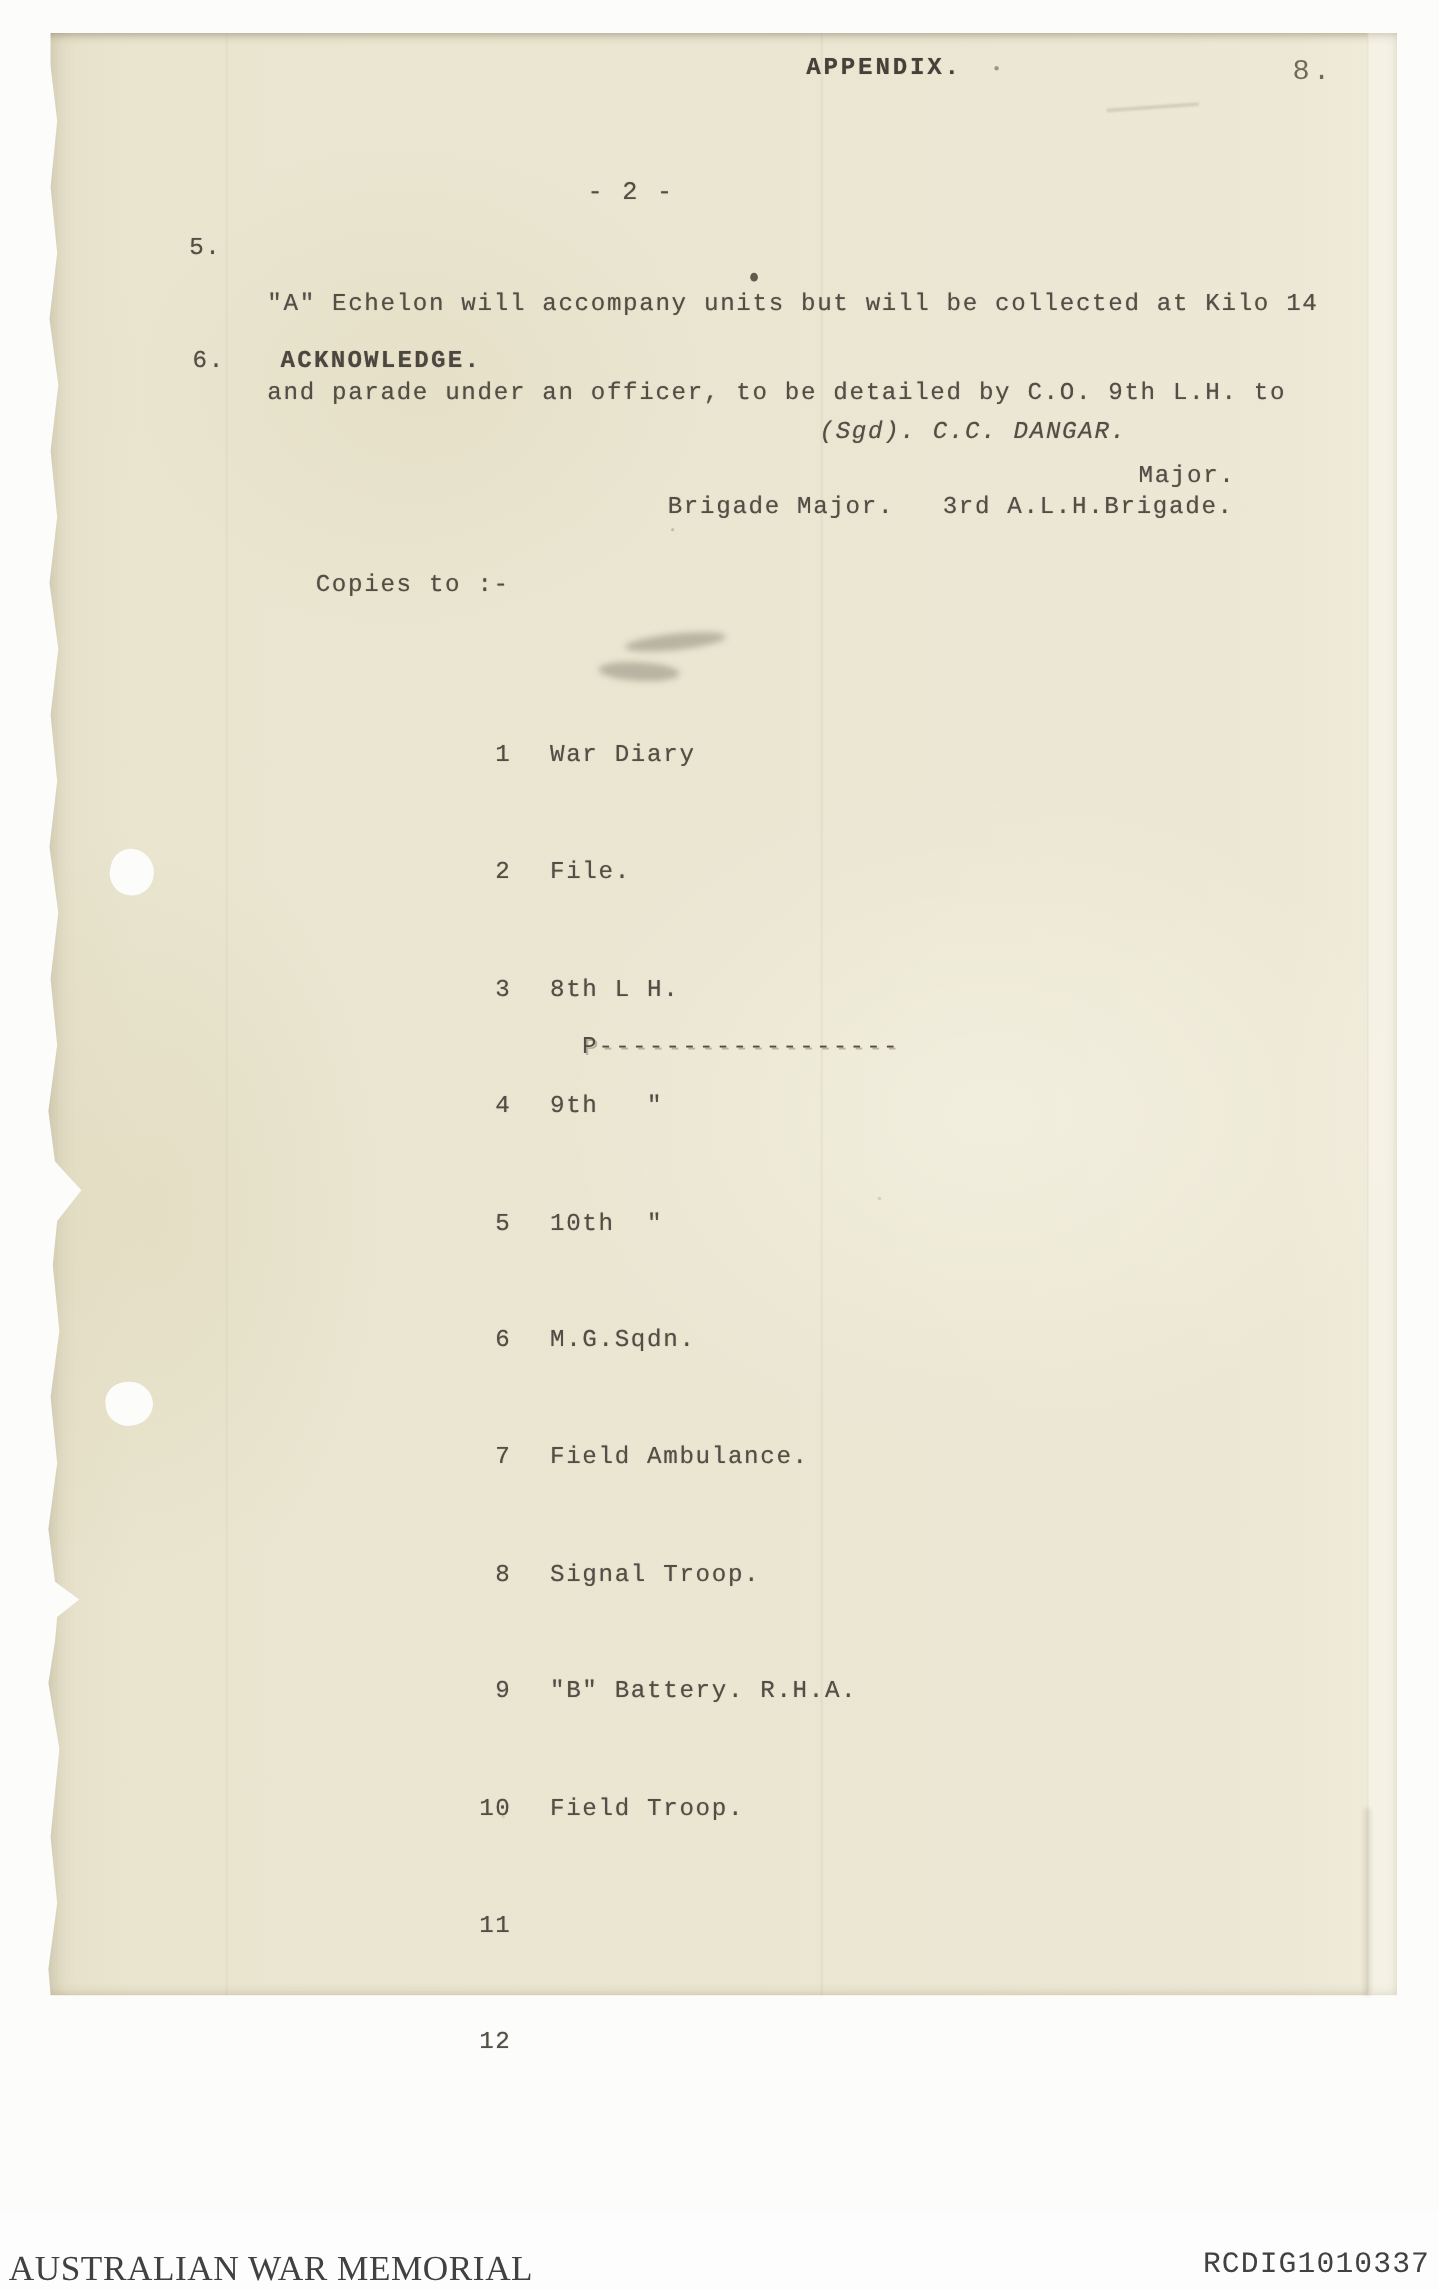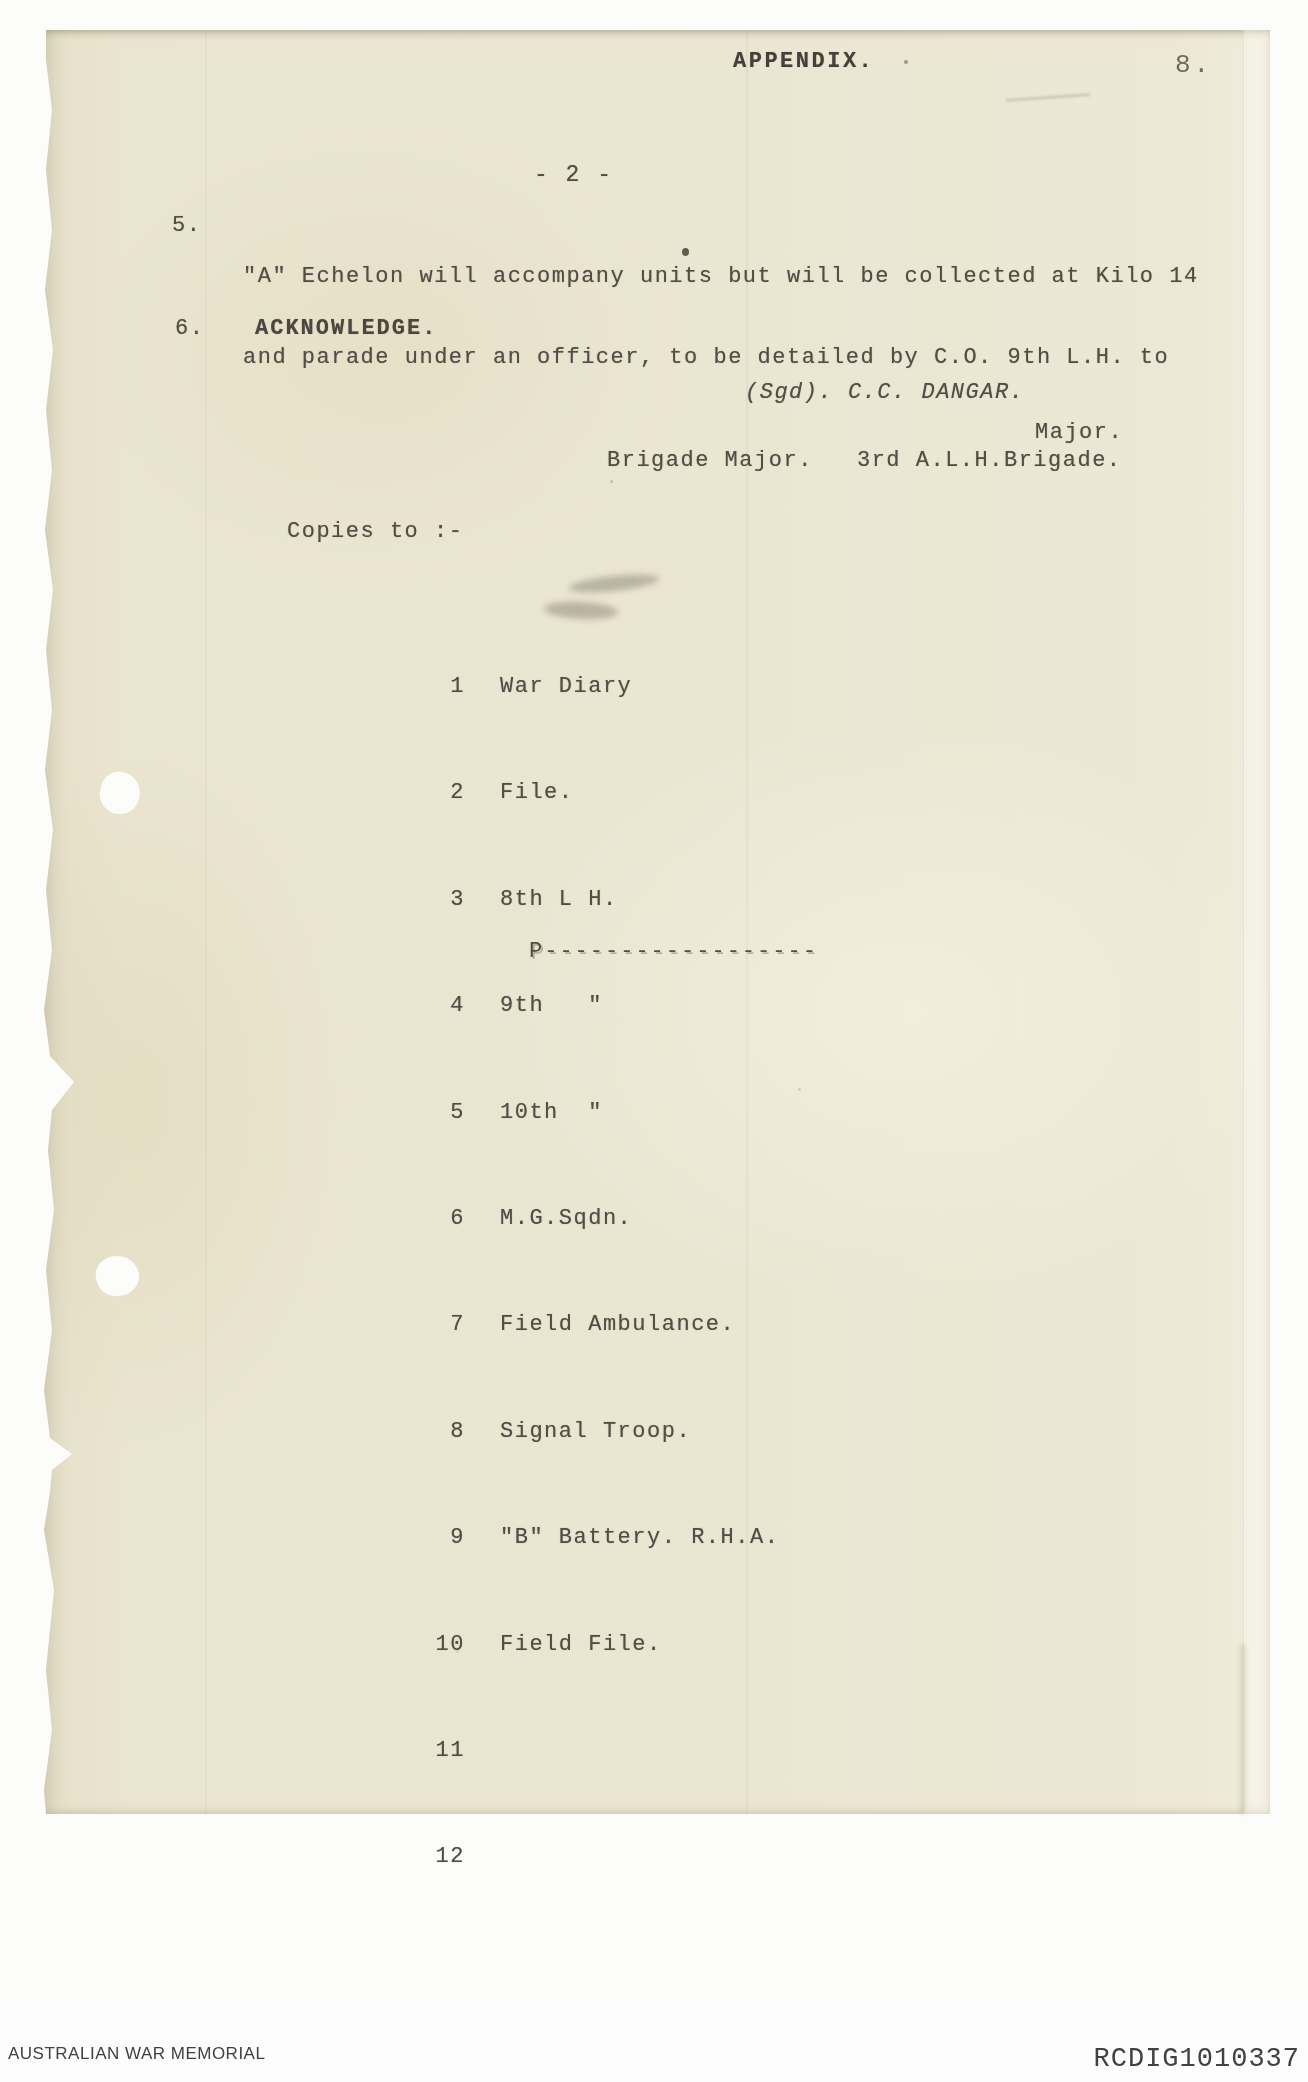--- a/index.html
+++ b/index.html
@@ -76,22 +76,22 @@
   .copies-list{left:112px;top:536px;}
   .copies-row{display:flex;line-height:25.4px;}
   .copies-num{width:315px;text-align:right;white-space:pre;}
   .copies-label{margin-left:35px;white-space:pre;}
   .separator{left:491px;top:908px;letter-spacing:2px;
     text-shadow:2px 2px 0 rgba(82,77,67,.35);}
 
   
   .footer{position:absolute;left:0;right:0;top:2012px;height:70px;background:#fdfdfd;}
   .footer-left{position:absolute;left:8px;top:32px;
-    font-family:Liberation Sans, sans-serif;
-    font-size:17px;color:#414141;letter-spacing:.5px;}
+    font-family:Liberation Serif, serif;
+    font-size:32px;color:#414141;letter-spacing:.5px;}
   .footer-right{position:absolute;right:8px;top:32px;
     font-family:Liberation Mono, monospace;
     font-size:27px;color:#414141;letter-spacing:1px;}
 </style>
 </head>
 <body>
 
 <div class="paper">
 
   <div class="fold f1"></div>
@@ -171,21 +171,21 @@
         <span class="copies-label">Signal Troop.</span>
       </div>
     
       <div class="copies-row">
         <span class="copies-num">9</span>
         <span class="copies-label">"B" Battery. R.H.A.</span>
       </div>
     
       <div class="copies-row">
         <span class="copies-num">10</span>
-        <span class="copies-label">Field File.</span>
+        <span class="copies-label">Field Troop.</span>
       </div>
     
       <div class="copies-row">
         <span class="copies-num">11</span>
         <span class="copies-label"></span>
       </div>
     
       <div class="copies-row">
         <span class="copies-num">12</span>
         <span class="copies-label"></span>

